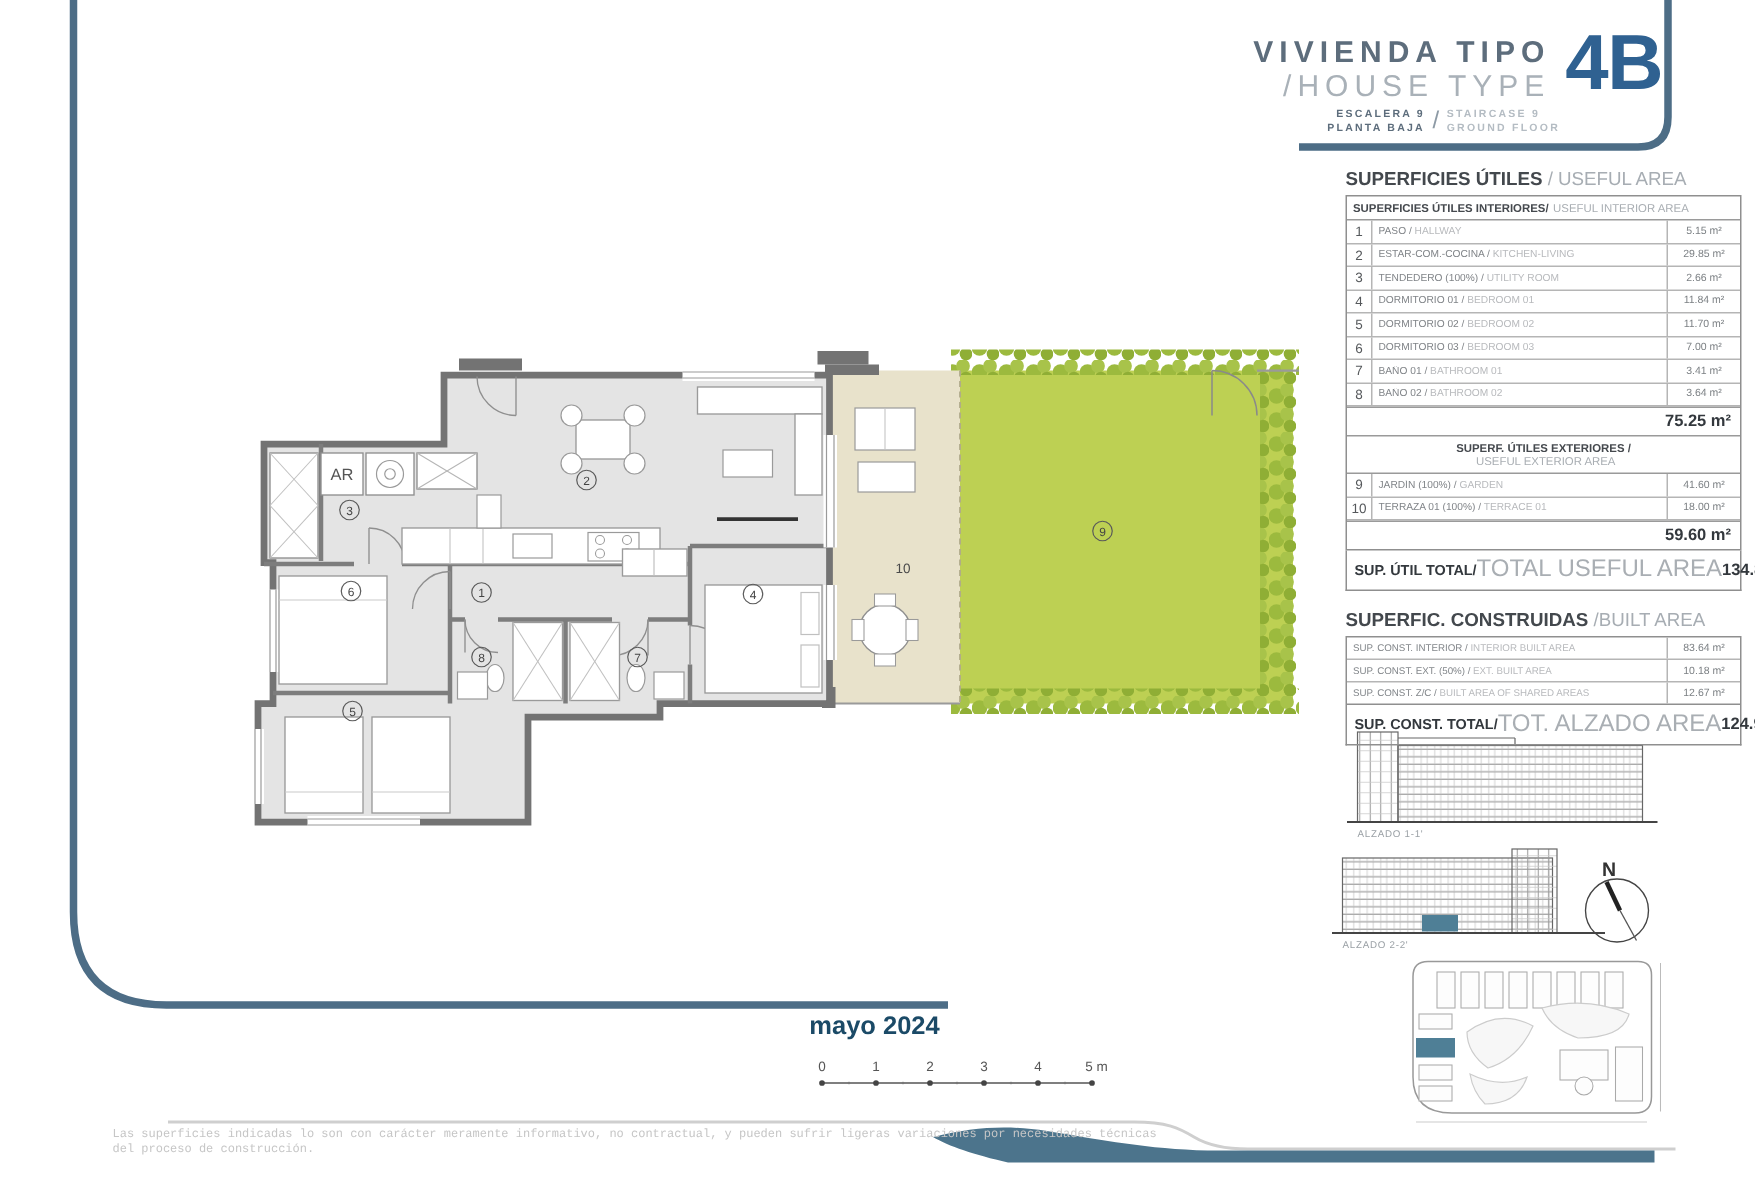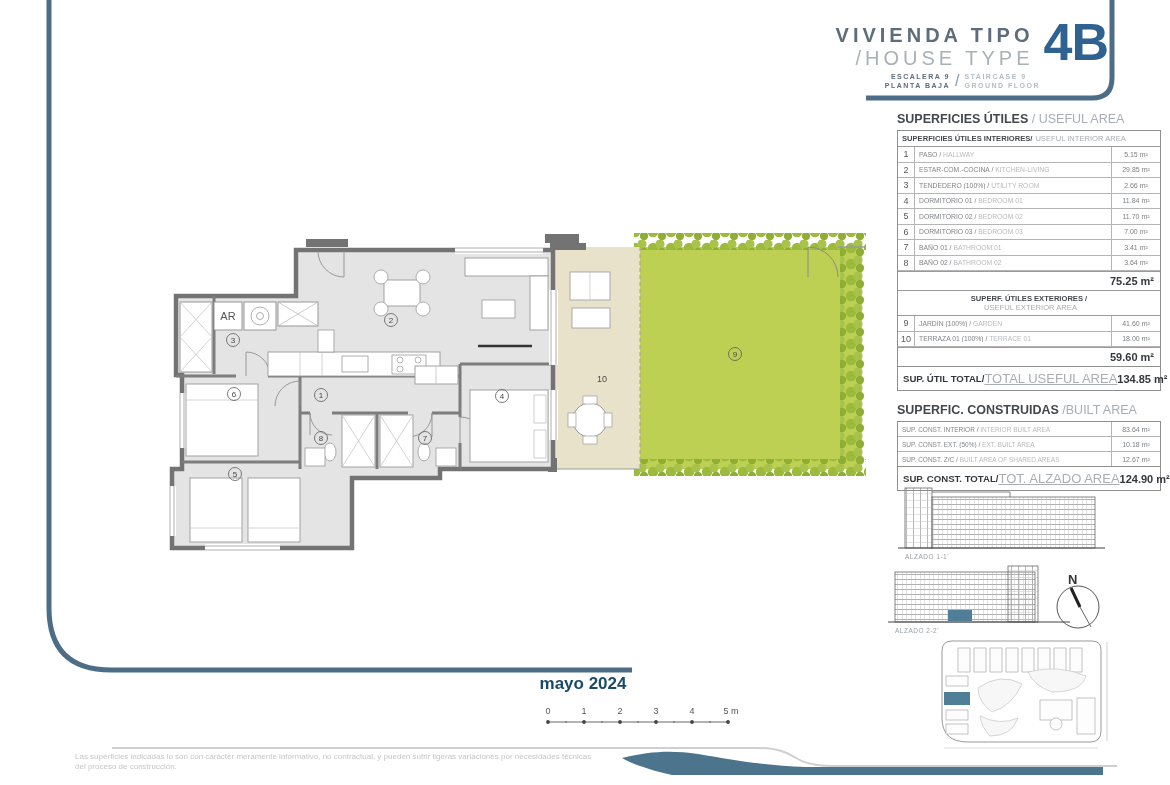--- a/index.html
+++ b/index.html
@@ -29,32 +29,32 @@
   .t-row{display:flex;border-bottom:1px solid #b5b5b5;height:14.5px;align-items:center;}
   .t-row:last-child{border-bottom:none;}
   .c-num{width:16px;text-align:center;font-size:9px;color:#55585b;border-right:1px solid #b5b5b5;align-self:stretch;display:flex;align-items:center;justify-content:center;}
   .c-lab{flex:1;padding:0 4px;font-size:6.8px;white-space:nowrap;overflow:hidden;}
   .c-lab .es{color:#808488;}
   .c-lab .en{color:#b8babd;}
   .c-area{width:48px;text-align:center;font-size:7px;color:#7c8084;border-left:1px solid #b5b5b5;align-self:stretch;display:flex;align-items:center;justify-content:center;}
   .t-total{border-top:1px solid #9a9a9a;text-align:right;font-size:11px;font-weight:bold;color:#33383d;padding:3px 6px;}
   .t-grand{display:flex;align-items:center;border:1px solid #8f8f8f;border-top:none;padding:4px 5px;white-space:nowrap;}
   .t-grand .es{font-size:9.6px;font-weight:bold;color:#33383d;}
-  .t-grand .en{font-size:13px;color:#a9aeb3;text-decoration:underline;}
+  .t-grand .en{font-size:16px;color:#a9aeb3;}
   .t-grand .val{margin-left:auto;font-size:11px;font-weight:bold;color:#33383d;}
   .gap{height:12px;}
   .b-row{display:flex;border-bottom:1px solid #b5b5b5;height:14px;align-items:center;}
   .b-lab{flex:1;padding:0 4px;font-size:6.5px;white-space:nowrap;color:#83878b;overflow:hidden;}
   .b-lab .en{color:#b8babd;}
   .b-area{width:48px;text-align:center;font-size:7px;color:#7c8084;border-left:1px solid #b5b5b5;align-self:stretch;display:flex;align-items:center;justify-content:center;}
   
   .date{position:absolute;left:488px;top:674px;width:190px;text-align:center;
         font-size:17px;font-weight:bold;color:#1b4a67;}
   .alz{position:absolute;font-size:6.5px;color:#9aa0a5;letter-spacing:0.5px;}
-  .disclaimer{position:absolute;left:75px;top:752px;width:1080px;font-size:8px;line-height:9.5px;color:#c6c6c6;}
+  .disclaimer{position:absolute;left:75px;top:752px;width:1080px;font-size:8px;line-height:9.5px;color:#c6c6c6;font-family:Liberation Mono, monospace;}
   svg text{font-family:"Liberation Sans",sans-serif;}
 </style>
 </head>
 <body>
 
 <div class="page">
 
   <svg width="1170" height="785" viewBox="0 0 1170 785" style="position:absolute;left:0;top:0;">
     <defs>
       <pattern id="bush" width="18" height="16" patternUnits="userSpaceOnUse">

